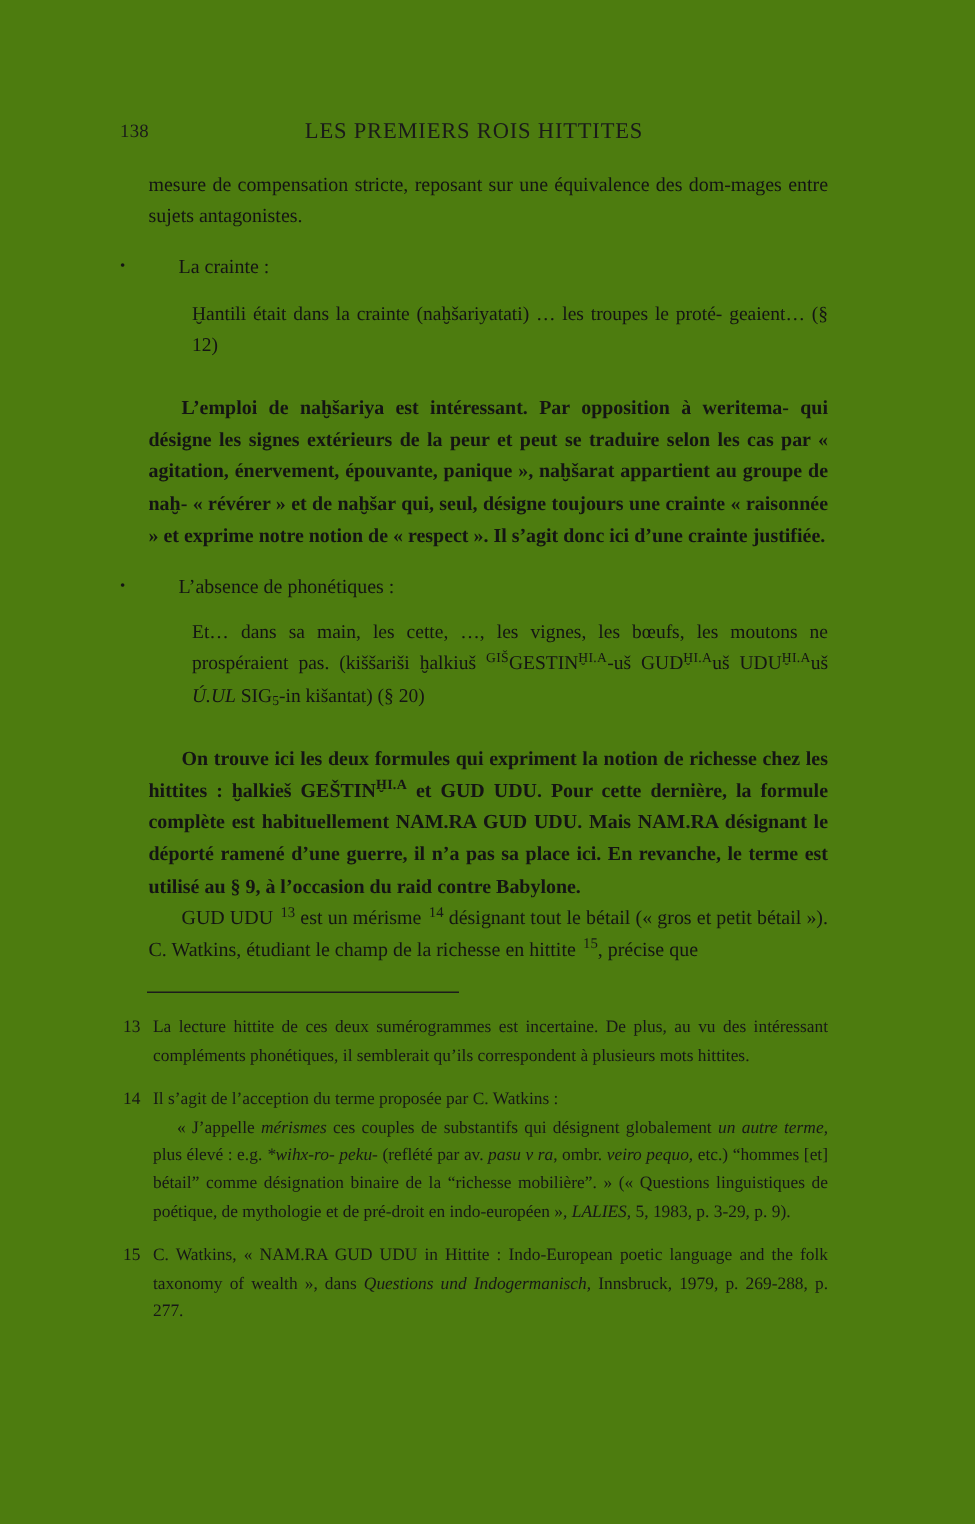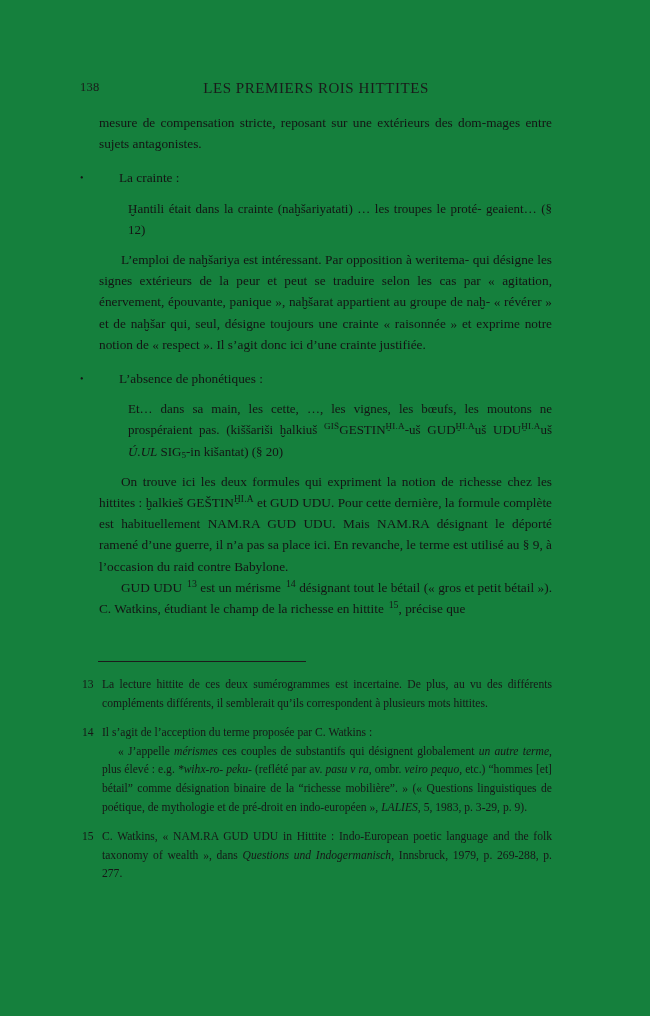--- a/index.html
+++ b/index.html
@@ -4,21 +4,21 @@
 <style>
   html, body {
     margin: 0;
     padding: 0;
     background: #ffffff;
   }
   .page {
     position: relative;
     width: 650px;
     height: 1016px;
-    background: #15803d;
+    background: #4d7c0f;
     overflow: hidden;
     font-family: "Liberation Serif", "DejaVu Serif", serif;
     color: #141414;
   }
 
   
   .running-head {
     position: absolute;
     left: 80px;
     top: 80px;
@@ -55,21 +55,21 @@
   p.para {
     margin: 0;
     font-size: 13.3px;
     line-height: 21.2px;
     text-align: justify;
     text-justify: inter-word;
     hyphens: manual;
     color: #141414;
   }
   p.para.indent { text-indent: 22px; }
-  p.para.sp-top { margin-top: 9px; }
+  p.para.sp-top { margin-top: 21px; font-weight: bold; }
 
   
   .bullet-row {
     position: relative;
     margin-top: 13px;
     padding-left: 20px;
     font-size: 13.3px;
     line-height: 21.2px;
   }
   .bullet-row .dot {
@@ -151,21 +151,21 @@
 
 <div class="page">
 
   <div class="running-head">
     <span class="folio">138</span>
     <span class="head-title">LES PREMIERS ROIS HITTITES</span>
   </div>
 
   <div class="body-block">
 
-    <p class="para">mesure de compensation stricte, reposant sur une extérieurs des dom-mages entre sujets antagonistes.</p>
+    <p class="para">mesure de compensation stricte, reposant sur une équivalence des dom-mages entre sujets antagonistes.</p>
 
     <div class="bullet-row">
       <span class="dot">•</span>
       <span>La crainte :</span>
     </div>
 
     <div class="quote">
       <span>Ḫantili était dans la crainte (naḫšariyatati) … les troupes le proté-</span>
       <span>geaient… (§ 12)</span>
     </div>
@@ -186,21 +186,21 @@
     <p class="para indent"><span>GUD UDU </span><sup class="fn">13</sup><span> est un mérisme </span><sup class="fn">14</sup><span> désignant tout le bétail (« gros et petit bétail »). C. Watkins, étudiant le champ de la richesse en hittite </span><sup class="fn">15</sup><span>, précise que</span></p>
 
   </div>
 
   <div class="fn-rule"></div>
 
   <div class="footnotes">
 
     <div class="fn">
       <span class="num">13</span>
-      <span>La lecture hittite de ces deux sumérogrammes est incertaine. De plus, au vu des différents compléments différents, il semblerait qu’ils correspondent à plusieurs mots hittites.</span>
+      <span>La lecture hittite de ces deux sumérogrammes est incertaine. De plus, au vu des intéressant compléments phonétiques, il semblerait qu’ils correspondent à plusieurs mots hittites.</span>
     </div>
 
     <div class="fn">
       <span class="num">14</span>
       <span>Il s’agit de l’acception du terme proposée par C. Watkins :</span>
       <span class="q-indent"><span>« J’appelle </span><i>mérismes</i><span> ces couples de substantifs qui désignent globalement </span><i>un autre terme</i><span>, plus élevé : e.g. </span><i>*wihx-ro- peku-</i><span> (reflété par av. </span><i>pasu v ra</i><span>, ombr. </span><i>veiro pequo</i><span>, etc.) “hommes [et] bétail” comme désignation binaire de la “richesse mobilière”. » (« Questions linguistiques de poétique, de mythologie et de pré-droit en indo-européen », </span><i>LALIES</i><span>, 5, 1983, p. 3-29, p. 9).</span></span>
     </div>
 
     <div class="fn">
       <span class="num">15</span>

